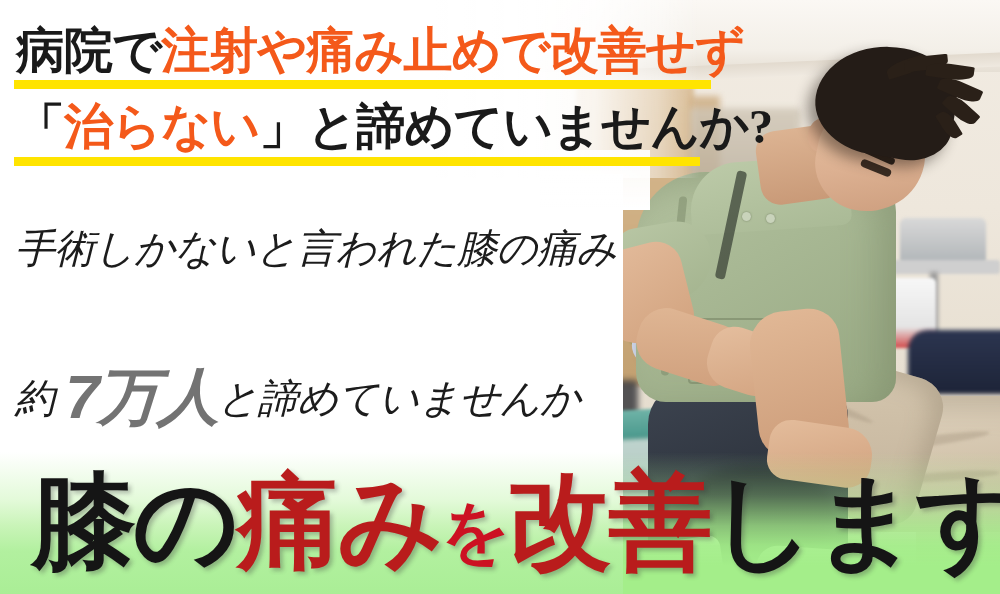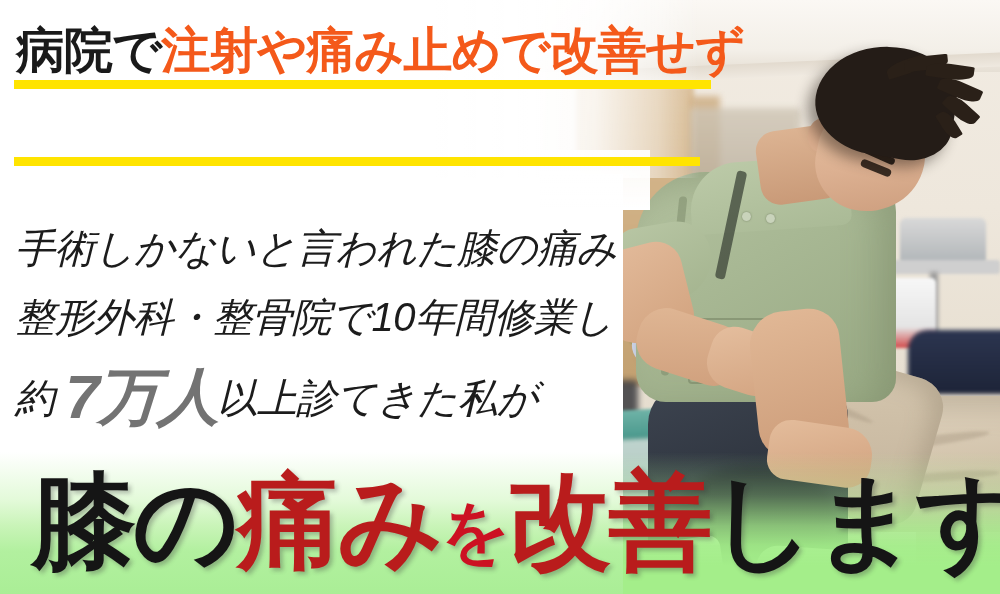--- a/index.html
+++ b/index.html
@@ -480,24 +480,24 @@
     <div class="photo-blur"></div>
   </div>
 
   <div class="panel-hard"></div>
   <div class="panel-soft"></div>
   <div class="panel-soft2"></div>
 
   <div class="hl-line mincho" id="hl1"><span>病院で</span><span class="accent">注射や痛み止めで改善せず</span></div>
   <div class="ubar" id="ubar1"></div>
 
+  <div class="hl-line mincho" id="hl2"><span class="bracket">「</span><span class="accent">治らない</span><span class="bracket">」</span><span>と諦めていませんか?</span></div>
   <div class="ubar" id="ubar2"></div>
 
   <div class="body-line gothic" id="bl1">手術しかないと言われた膝の痛み</div>
-  <div class="body-line gothic" id="bl2">整形外科・整骨院で10年間修業し</div>
-  <div class="body-line gothic" id="bl3"><span>約 </span><span class="big-red">7万人</span><span>以上診てきた私が</span></div>
+  <div class="body-line gothic" id="bl3"><span>約 </span><span class="big-red">7万人</span><span>と諦めていませんか</span></div>
 
   <div id="green-band"></div>
   <div id="green-band-left"></div>
 
   <div id="bottom-hl" class="mincho"><span>膝の</span><span class="red">痛み</span><span class="small-red">を</span><span class="red">改善</span><span>します</span></div>
 
 </div>
 
 </body></html>

